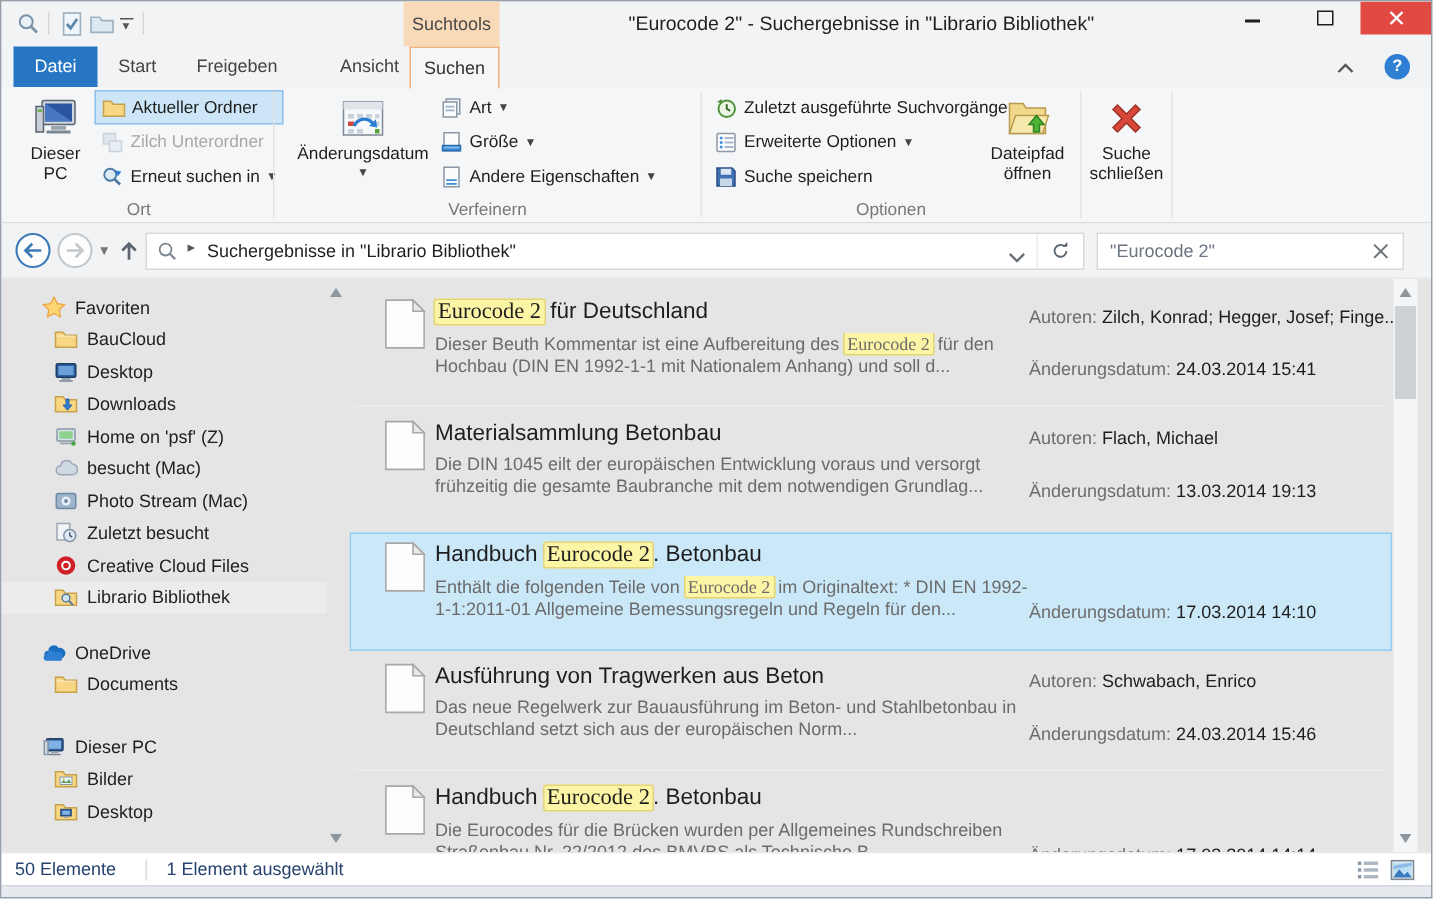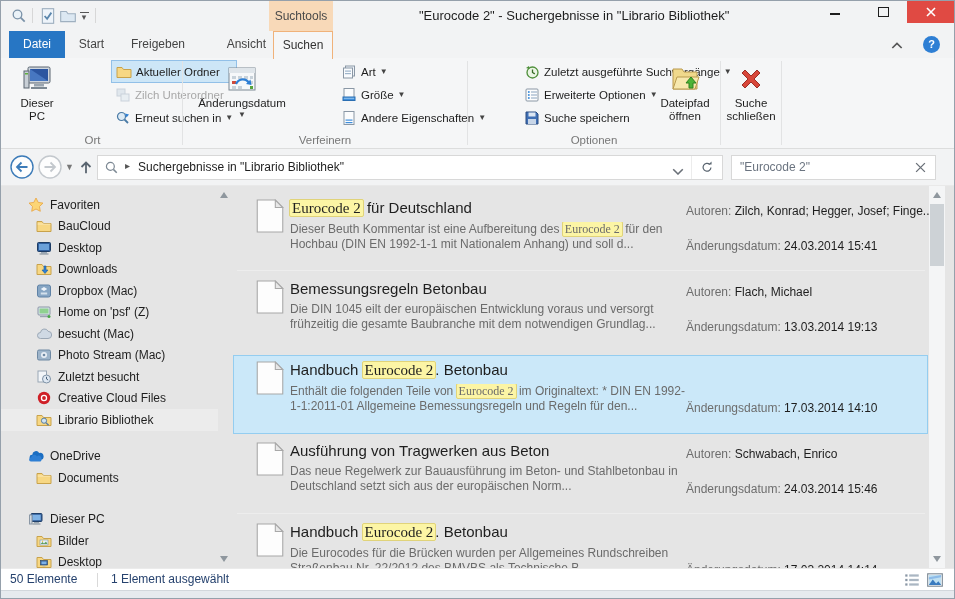--- a/index.html
+++ b/index.html
@@ -36,21 +36,21 @@
   .g-ort{left:2px;width:179px;}
   .g-verf{left:182px;width:284px;}
   .g-opt{left:467px;width:252px;}
   .g-close{left:720px;width:60px;}
   .vsep{position:absolute;top:3px;height:84px;width:1px;background:#e2e3e4;}
   .grp-label{position:absolute;bottom:2px;left:0;width:100%;text-align:center;color:#777;font-size:11.5px;}
   .big-btn{position:absolute;top:2px;height:76px;text-align:center;line-height:13px;font-size:11.5px;color:#1e1e1e;}
   .big-btn .icon32{display:block;margin:3px auto 2px auto;width:32px;height:32px;}
   .big-btn .dd{display:block;font-size:8px;color:#444;line-height:8px;margin-top:1px;}
   .small-col{position:absolute;top:2px;}
-  .small-btn{height:23px;display:flex;align-items:center;white-space:nowrap;font-size:11.5px;color:#1e1e1e;padding:0 4px;box-sizing:border-box;margin-left:48px;}
+  .small-btn{height:23px;display:flex;align-items:center;white-space:nowrap;font-size:11.5px;color:#1e1e1e;padding:0 4px;box-sizing:border-box;}
   .small-btn .icon16{width:16px;height:16px;margin-right:4px;flex:none;}
   .small-btn .dd{font-size:8px;color:#444;margin-left:4px;}
   .small-btn.sel{background:#cde6f7;border:1px solid #92c0e8;}
   .small-btn.disabled{color:#a8a8a8;}
   .small-btn.disabled .icon16{opacity:.5;}
   .icon16 svg,.icon32 svg,.doc-icon svg,.nav-btn svg{display:block;width:100%;height:100%;}
   
   .addressrow{position:absolute;left:0;top:148px;width:100%;height:37px;background:#f2f3f4;border-bottom:1px solid #e9e9e9;box-sizing:border-box;}
   .nav-btn{position:absolute;top:5px;width:26px;height:26px;}
   .nav-back{left:8px;} .nav-fwd{left:36px;}
@@ -406,30 +406,20 @@
               <svg viewBox="0 0 16 16">
                 <path d="M1 3.5h5l1.5 2H15v8H1z" fill="#f7d783" stroke="#c8a24b"></path>
                 <path d="M9 6v4h2l-3 3.5L5 10h2V6z" fill="#2e7fd4" stroke="#1d5c9e" stroke-width=".6" transform="translate(1 -1)"></path>
               </svg>
             </span>
             <span class="side-label">Downloads</span>
           </div>
           <div class="side-row side-child">
             <span class="icon16">
               <svg viewBox="0 0 16 16">
-                <rect x="1.5" y="2" width="13" height="12" rx="2" fill="#87a6c4" stroke="#5f82a6"></rect>
-                <path d="M8 4l3.2 2L8 8 4.8 6z" fill="#eef4fa"></path>
-                <path d="M4.8 9.5h6.4v2H4.8z" fill="#eef4fa" opacity=".75"></path>
-              </svg>
-            </span>
-            <span class="side-label">Dropbox (Mac)</span>
-          </div>
-          <div class="side-row side-child">
-            <span class="icon16">
-              <svg viewBox="0 0 16 16">
                 <rect x="2" y="3" width="12" height="8" rx="1" fill="#d9e2ec" stroke="#8a97a5"></rect>
                 <rect x="3.5" y="4.5" width="9" height="5" fill="#8fd18f"></rect>
                 <rect x="4" y="12" width="8" height="1.2" fill="#98a4b0"></rect>
                 <circle cx="13" cy="12.6" r="1.5" fill="#46a546"></circle>
               </svg>
             </span>
             <span class="side-label">Home on 'psf' (Z)</span>
           </div>
           <div class="side-row side-child">
             <span class="icon16">
@@ -559,21 +549,21 @@
         </div>
         <div class="row-sep" style="top: 84px;"></div>
         <div class="result-item" style="top: 88px;">
           <span class="doc-icon">
             <svg viewBox="0 0 26 32">
               <path d="M1 1h17l7 7v23H1z" fill="#fdfdfd" stroke="#a8a8a8"></path>
               <path d="M18 1l7 7h-7z" fill="#e8e8e8" stroke="#a8a8a8"></path>
             </svg>
           </span>
           <div class="res-body">
-            <div class="res-title"><span>Bemessungsregeln Betonbau</span></div>
+            <div class="res-title"><span>Materialsammlung Betonbau</span></div>
             <div class="res-desc"><span>Die DIN 1045 eilt der europäischen Entwicklung voraus und versorgt frühzeitig die gesamte Baubranche mit dem notwendigen Grundlag...</span></div>
           </div>
           <div class="res-meta">
             <div class="meta-row meta-autoren"><span class="mlabel">Autoren:</span> <span class="mvalue">Flach, Michael</span></div>
             <div class="meta-row meta-datum"><span class="mlabel">Änderungsdatum:</span> <span class="mvalue">13.03.2014 19:13</span></div>
           </div>
         </div>
         <div class="result-item selected" style="top: 169px;">
           <span class="doc-icon">
             <svg viewBox="0 0 26 32">

